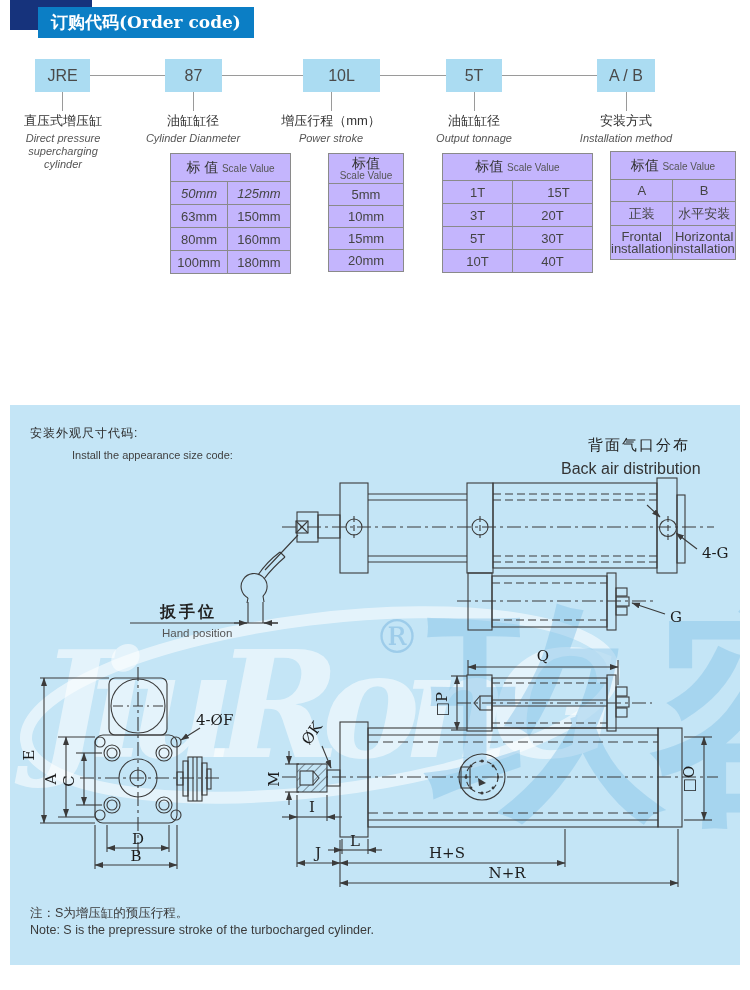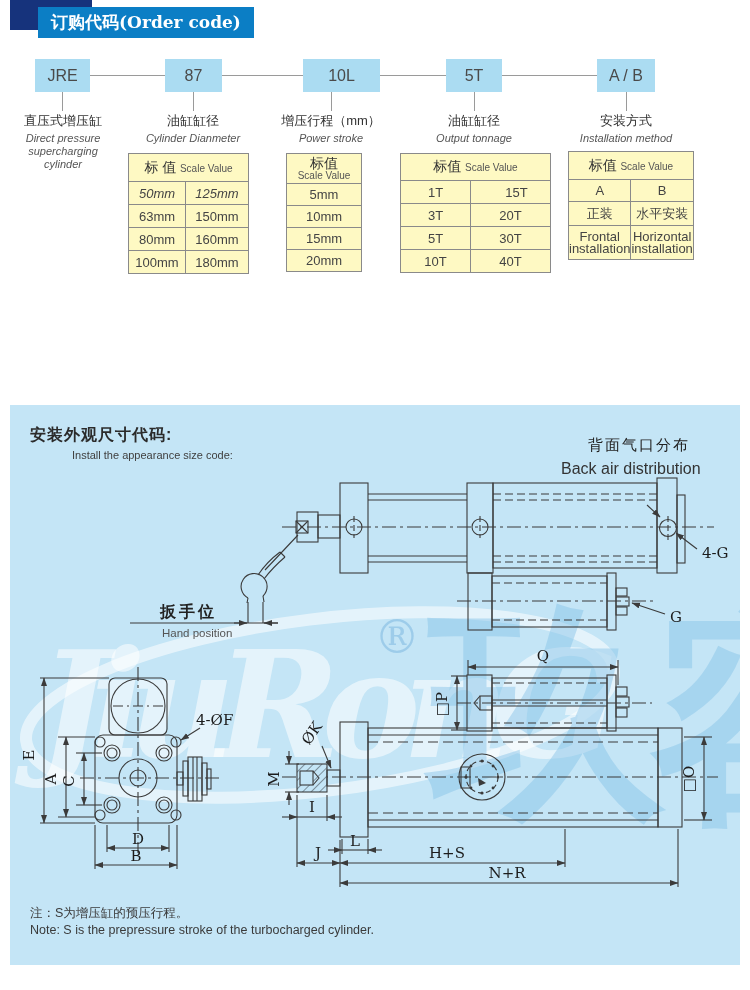--- a/index.html
+++ b/index.html
@@ -11,29 +11,29 @@
   .hdr-banner{left:38px;top:7px;width:216px;height:31px;background:#0b7ec5;color:#fff;
     font-family:"DejaVu Serif",serif;font-weight:bold;font-size:17px;line-height:31px;text-align:center;}
   
   .cline{top:75px;left:62px;width:564px;border-top:1px solid #9a9a9a;height:0;}
   .cbox{top:59px;height:33px;background:#abdcf2;color:#4a4a4a;font-size:16px;text-align:center;line-height:33px;}
   .stub{top:92px;width:1px;height:19px;background:#9a9a9a;}
   .lblk{top:112px;text-align:center;color:#333;}
   .lblk .zh{display:block;font-size:13px;margin-bottom:2px;}
   .lblk .en{display:block;font-size:11px;color:#555;line-height:13px;font-style:italic;}
   
-  table.spec{position:absolute;border-collapse:collapse;background:#fef9c3;}
+  table.spec{position:absolute;border-collapse:collapse;background:#c4b5fd;margin-left:42px;}
   table.spec td,table.spec th{border:1px solid #8a8a8a;text-align:center;color:#444;font-weight:normal;
     font-size:13px;padding:0;}
   .thz{font-size:14px;color:#333;}
   .the{font-size:10px;color:#555;}
   .small2{font-size:10px;color:#555;line-height:12px;}
   
   .panel{left:10px;top:405px;width:730px;height:560px;background:#c4e5f6;}
-  .ptitle-zh{left:20px;top:20px;font-size:16px;color:#2b2b2b;letter-spacing:1px;font-weight:bold;}
+  .ptitle-zh{left:20px;top:20px;font-size:12px;color:#2b2b2b;letter-spacing:1px;}
   .ptitle-en{left:20px;top:44px;font-size:11px;color:#404040;margin-left:42px;}
   .backair-zh{left:578px;top:31px;font-family:"DejaVu Serif",serif;font-size:15px;color:#222;letter-spacing:2px;}
   .backair-en{left:551px;top:55px;font-size:16px;color:#333;}
   .note{left:20px;top:500px;font-size:12.5px;color:#3a3a3a;line-height:17px;}
   svg .s{stroke:#3b3b3b;stroke-width:1.1;fill:none;}
   svg .dt{font-family:"DejaVu Serif",serif;font-size:15px;fill:#1c1c1c;}
   svg .zt{font-family:"Liberation Sans",sans-serif;font-size:16px;fill:#222;font-weight:bold;letter-spacing:3px;}
   svg .et{font-family:"Liberation Sans",sans-serif;font-size:11.5px;fill:#555;}
 </style>
 </head>

